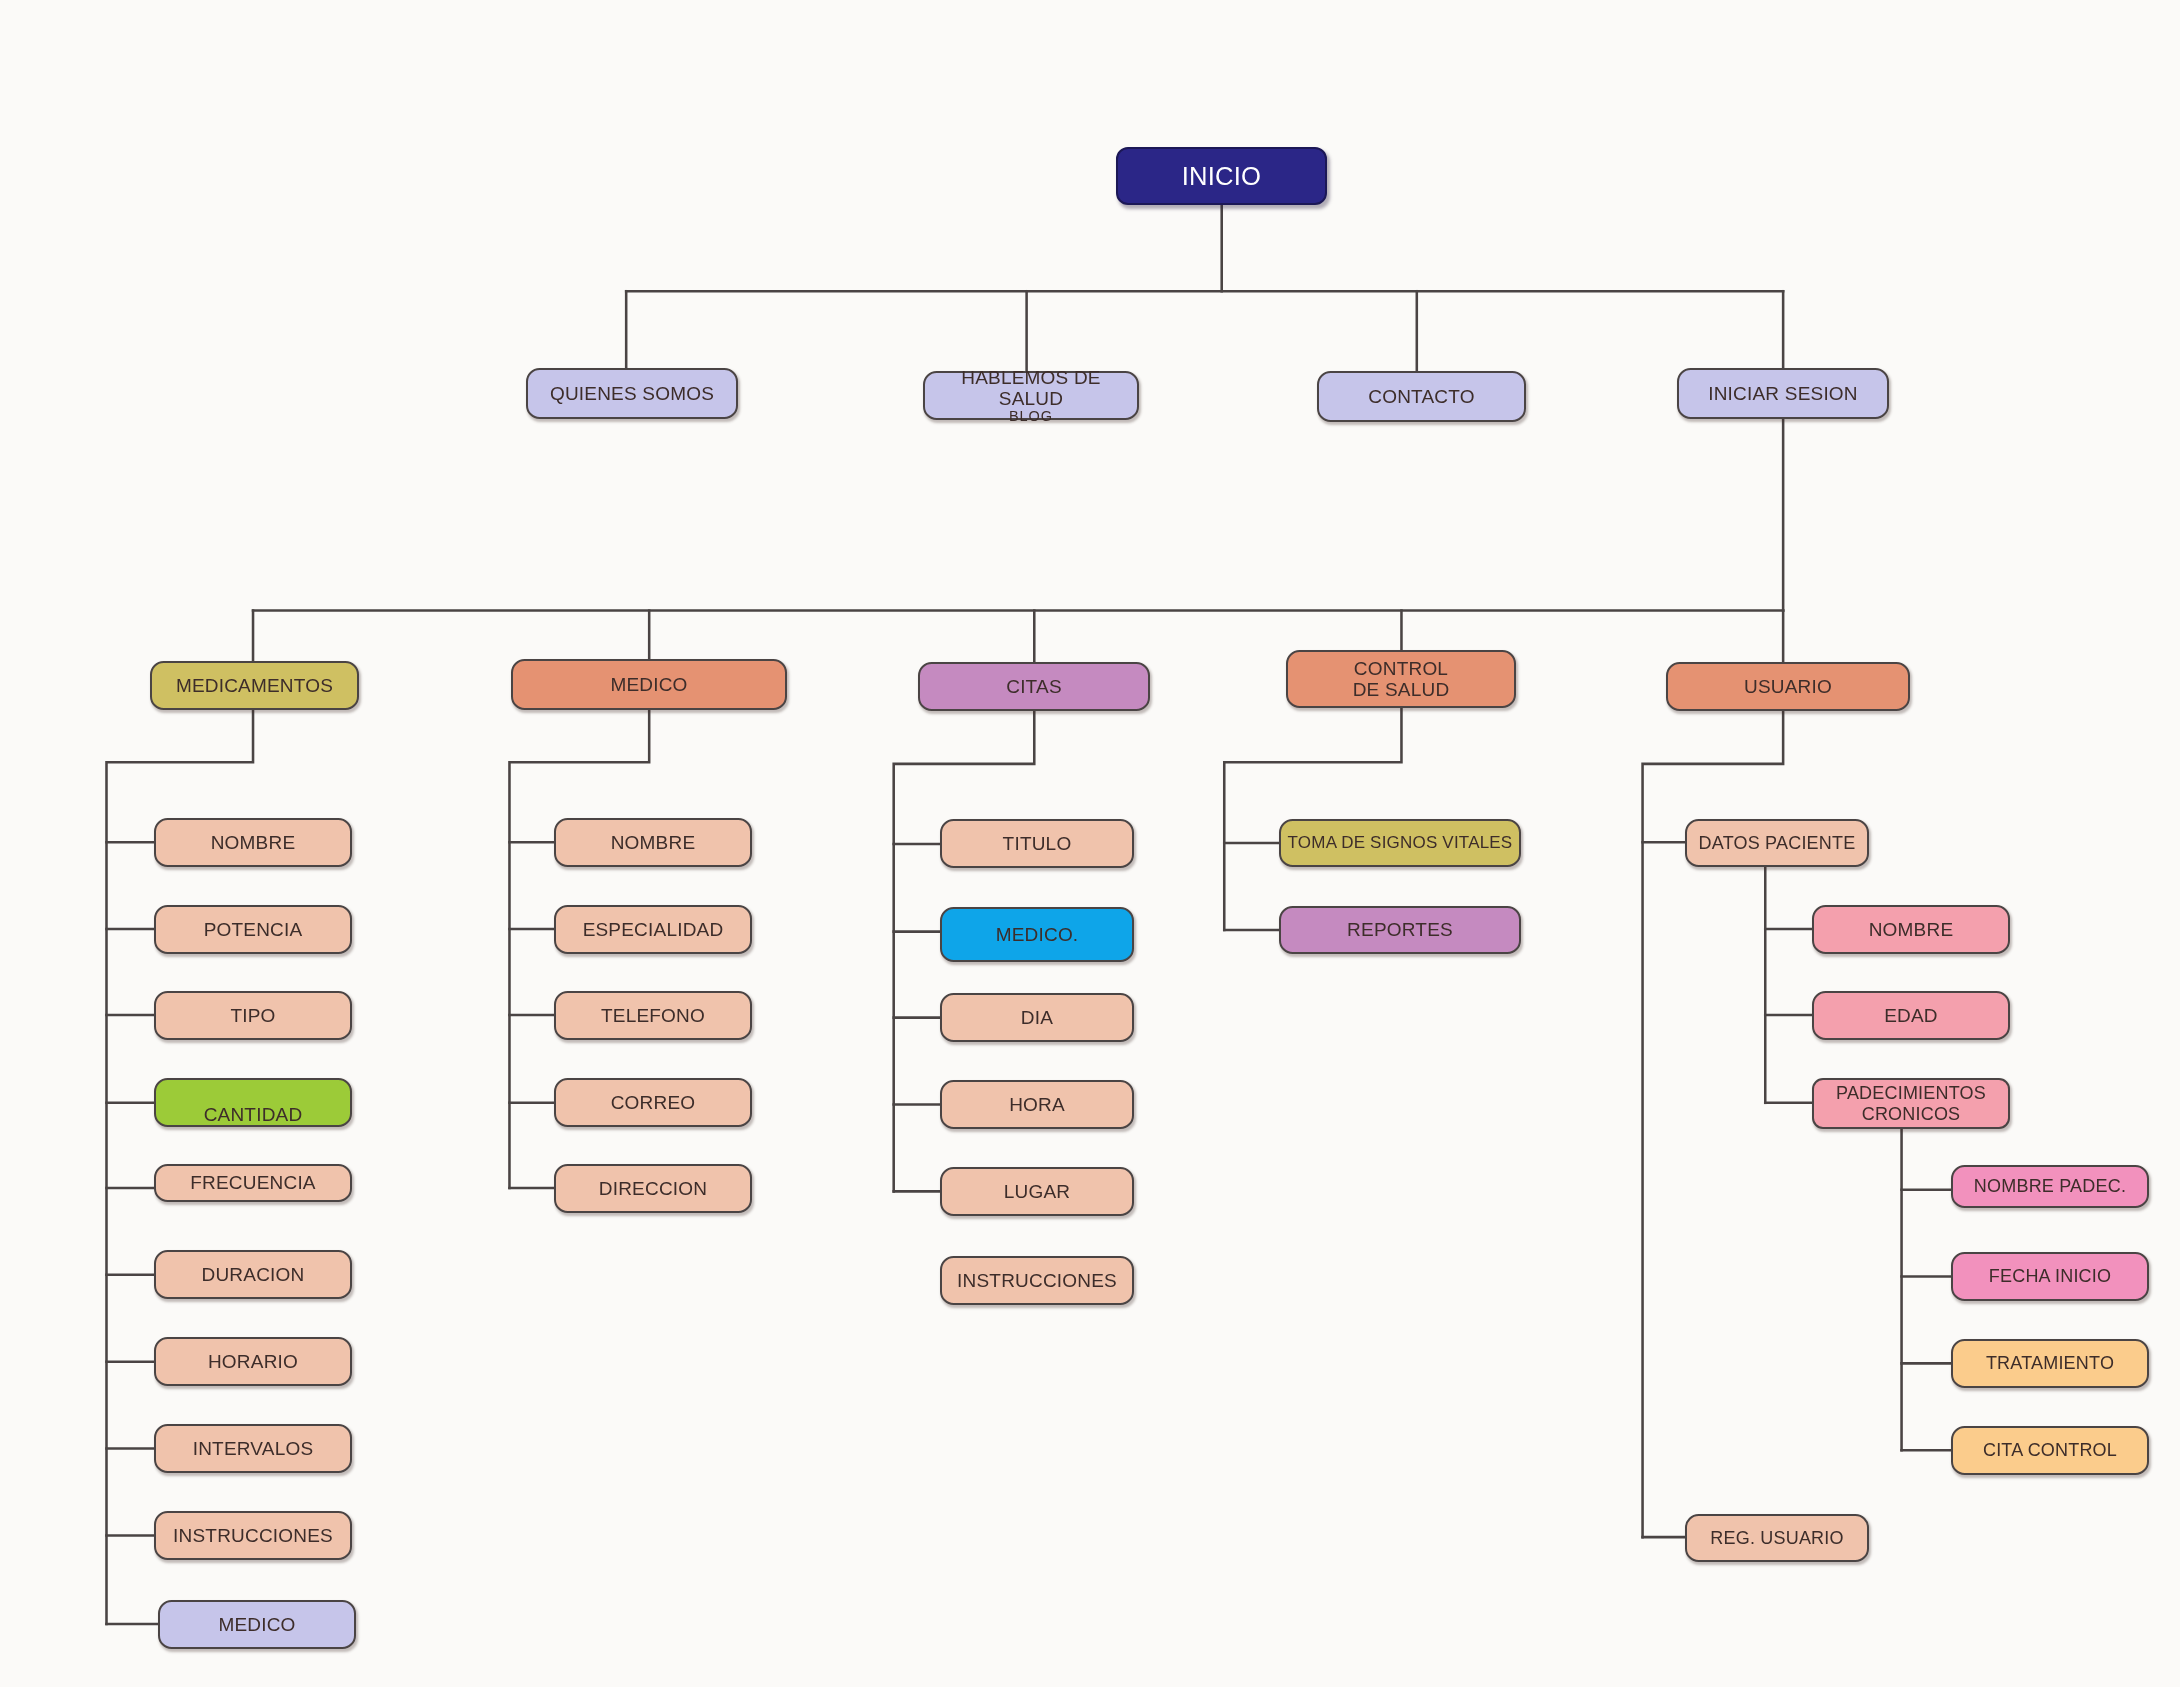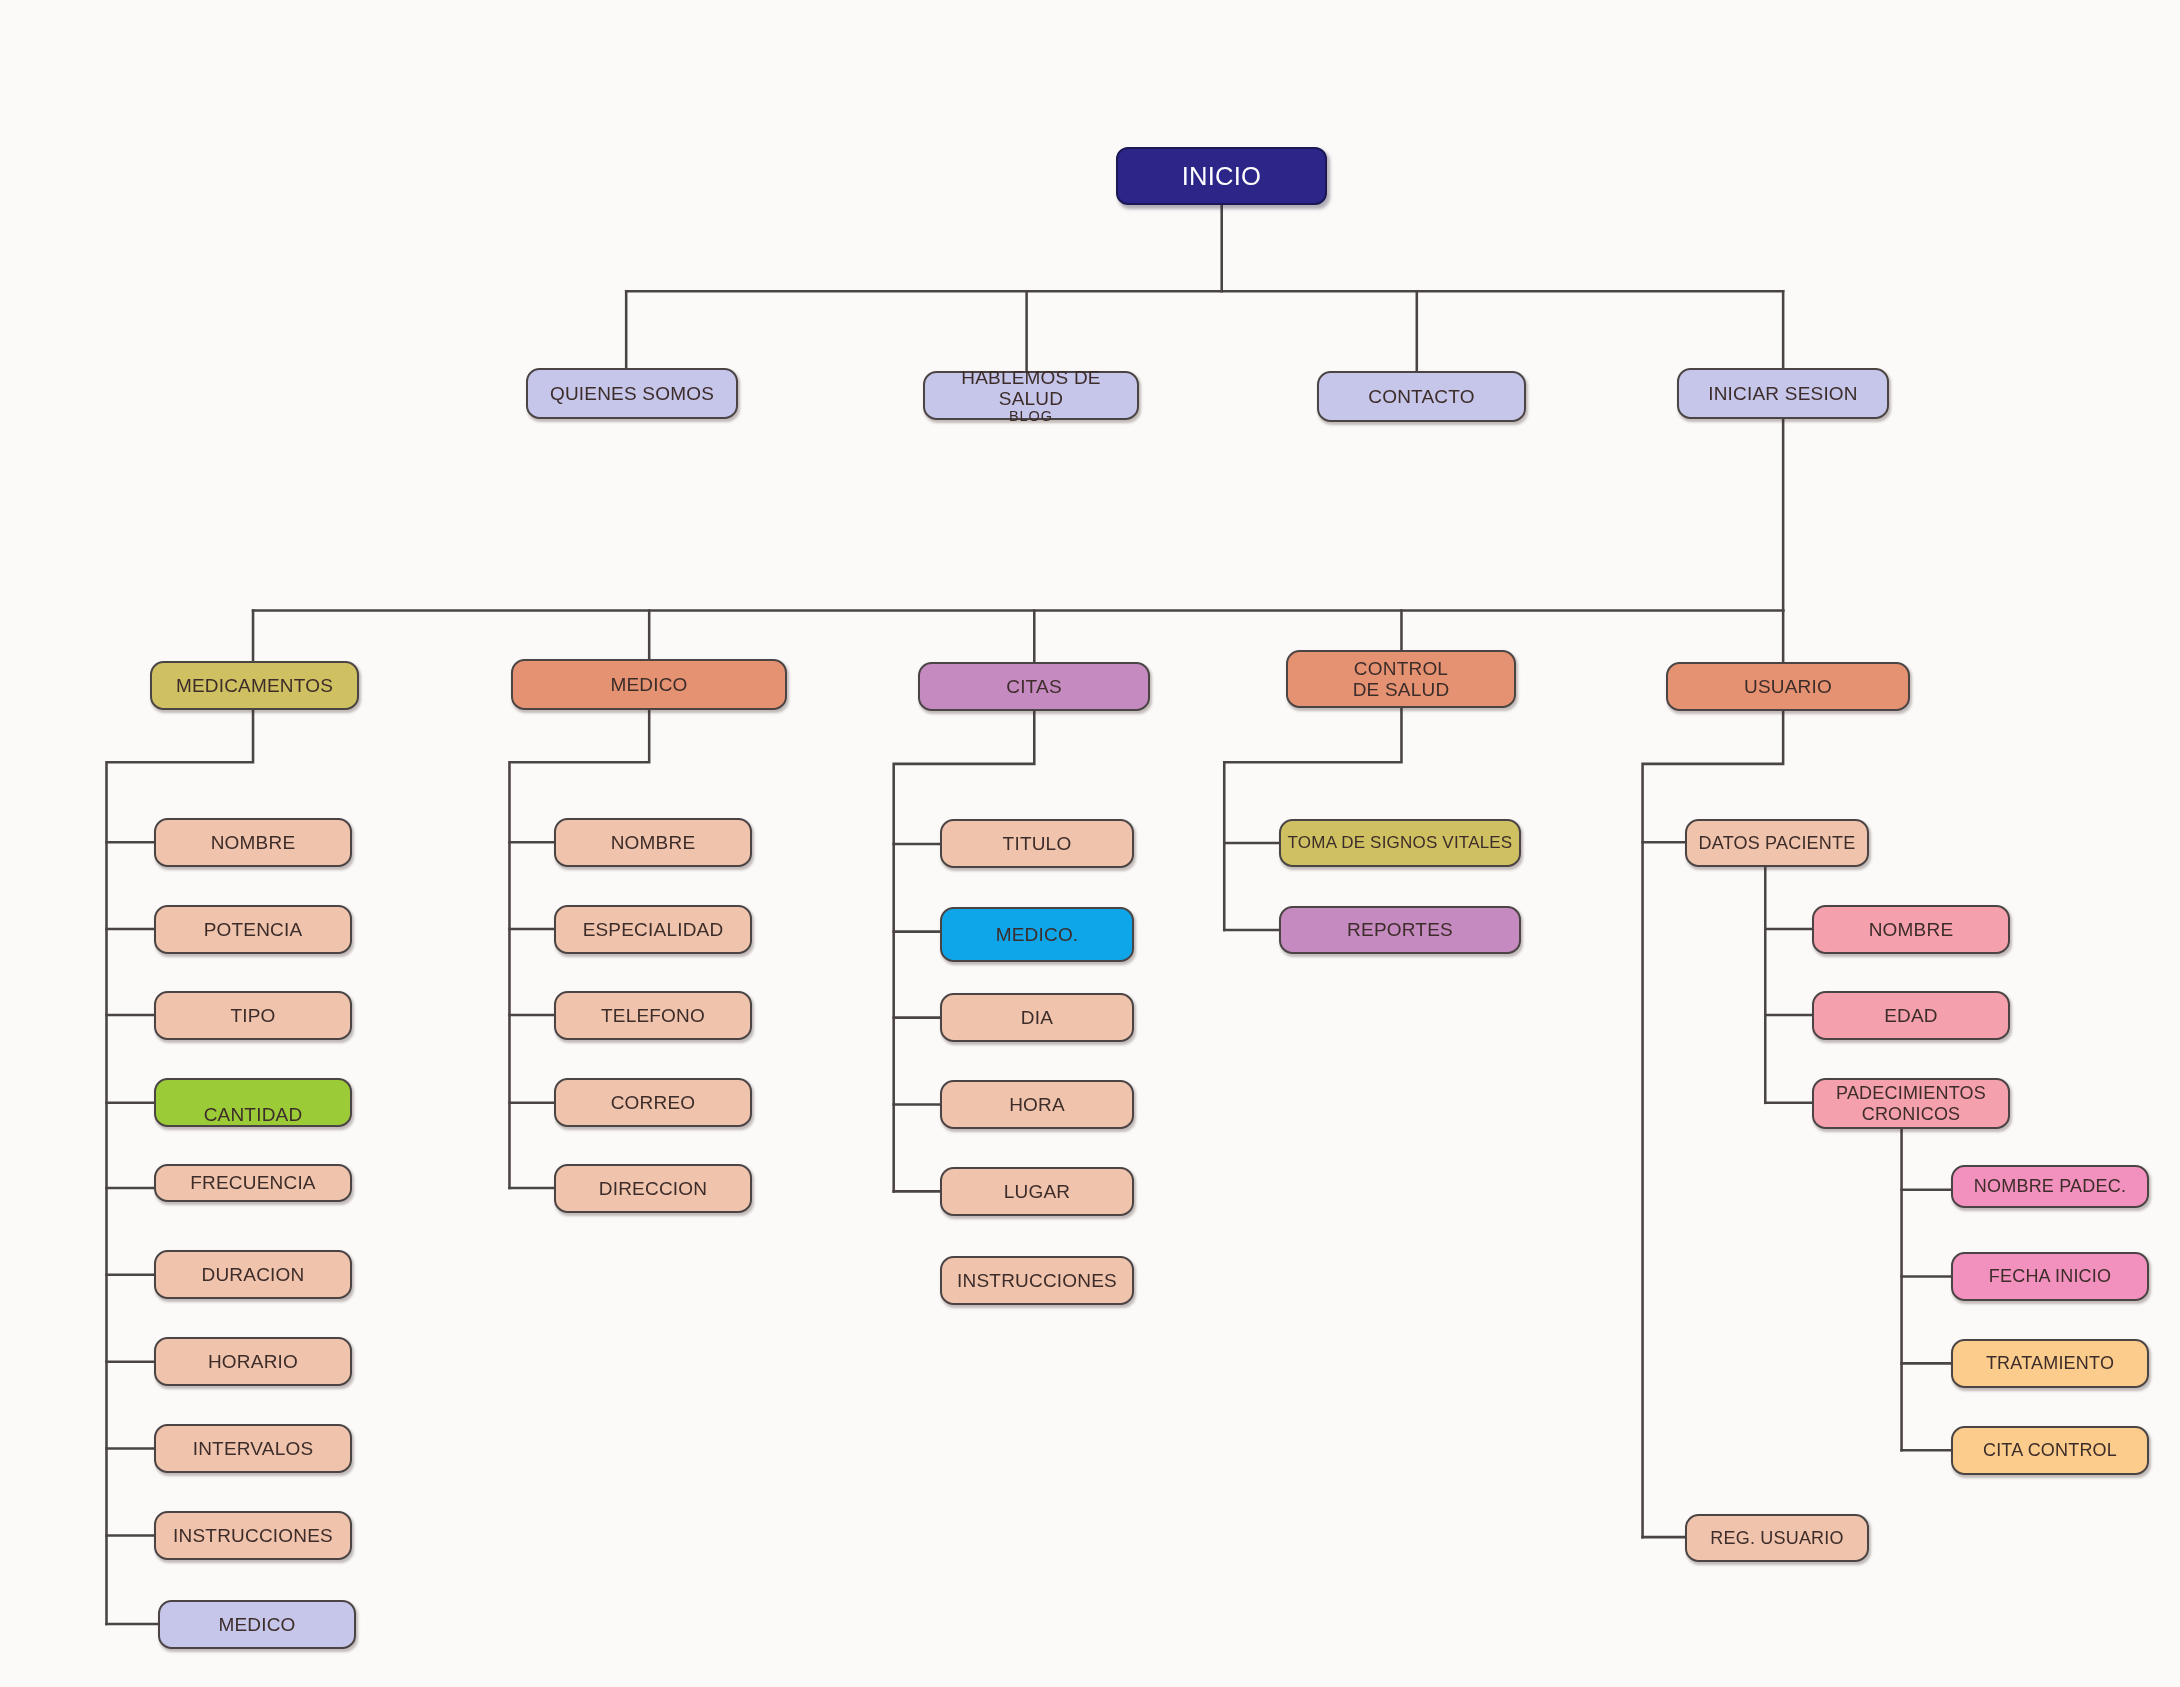--- a/index.html
+++ b/index.html
@@ -259,21 +259,21 @@
       <div class="node" style="left: 1812px; top: 905px; width: 198px; height: 49px; font-size: 19px; background: rgb(244, 160, 173);">
         <div>
           <span class="lbl">NOMBRE</span>
         </div>
       </div>
       <div class="node" style="left: 1812px; top: 991px; width: 198px; height: 49px; font-size: 19px; background: rgb(244, 160, 173);">
         <div>
           <span class="lbl">EDAD</span>
         </div>
       </div>
-      <div class="node" style="left: 1812px; top: 1078px; width: 198px; height: 51px; font-size: 18px; background: rgb(244, 160, 173);">
+      <div class="node" style="left: 1812px; top: 1078px; width: 198px; height: 51px; font-size: 18px; background: rgb(244, 160, 173); border-radius: 11px;">
         <div>
           <span class="lbl">PADECIMIENTOS<br>CRONICOS</span>
         </div>
       </div>
       <div class="node" style="left: 1951px; top: 1165px; width: 198px; height: 43px; font-size: 18px; background: rgb(242, 145, 189);">
         <div>
           <span class="lbl">NOMBRE PADEC.</span>
         </div>
       </div>
       <div class="node" style="left: 1951px; top: 1252px; width: 198px; height: 49px; font-size: 18px; background: rgb(242, 145, 189);">

